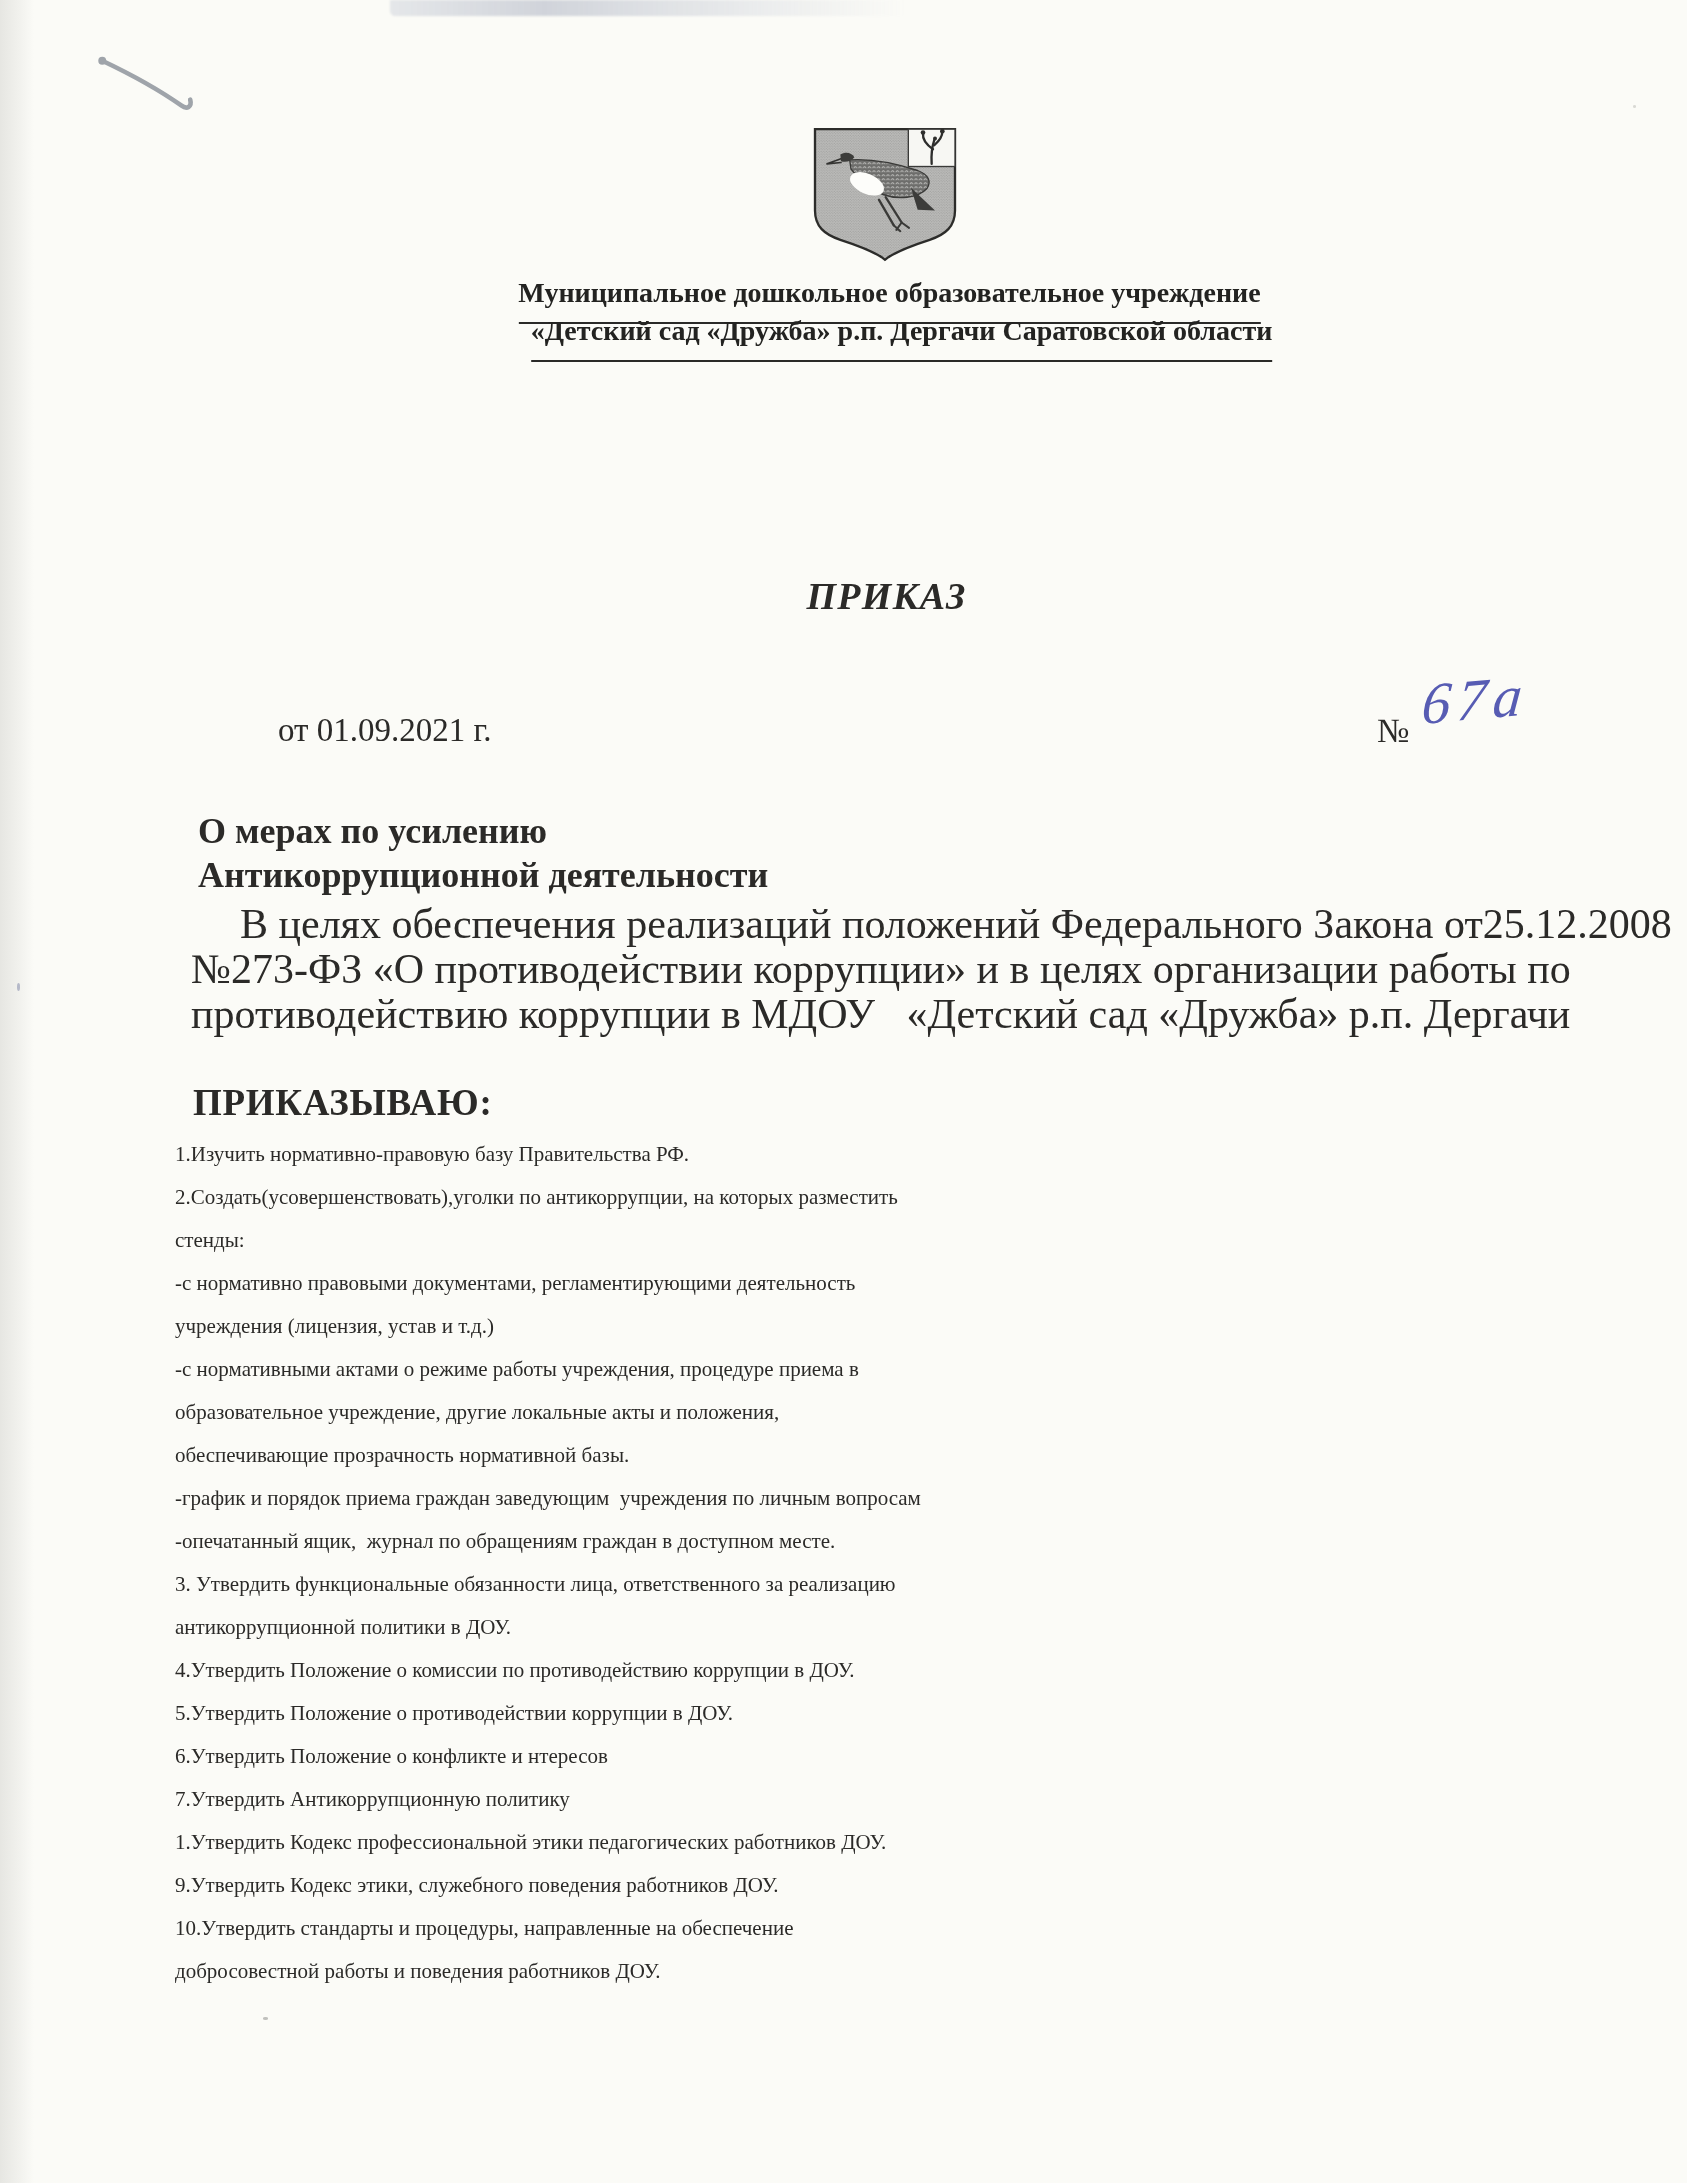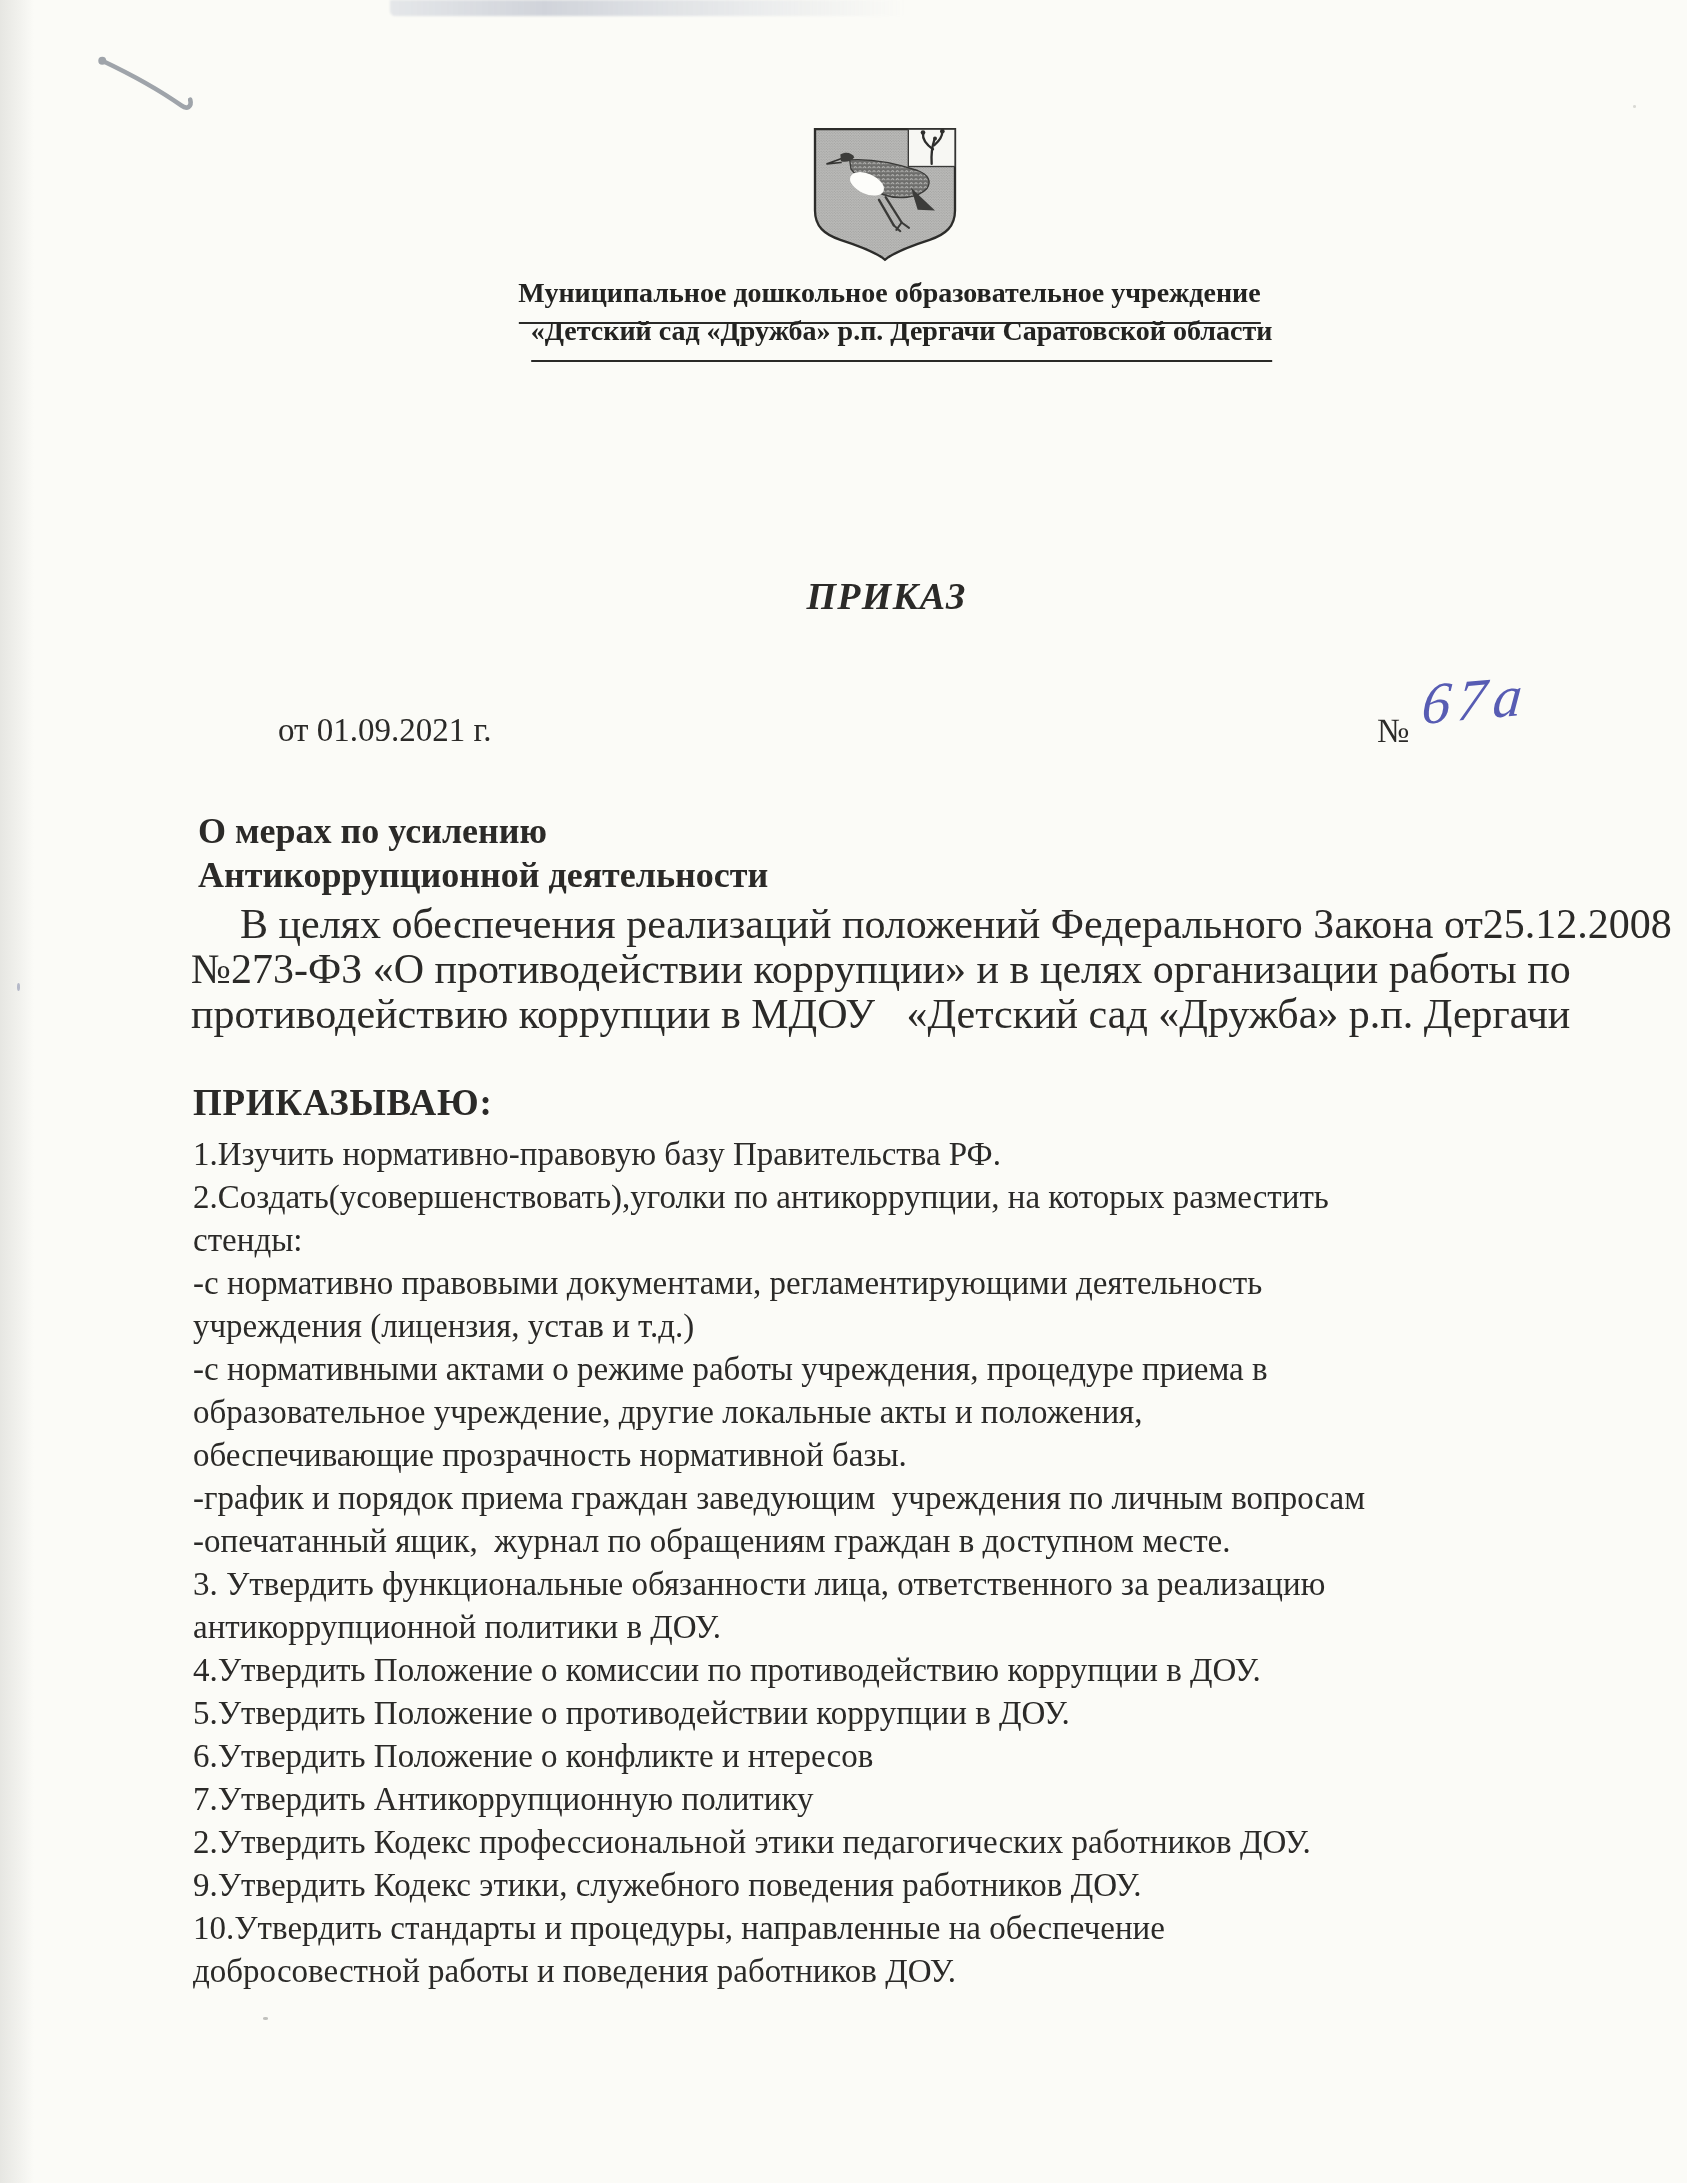--- a/index.html
+++ b/index.html
@@ -50,21 +50,21 @@
     white-space:nowrap;
   }
 
   
   .subject { position:absolute; left:198px; top:781px; font-weight:bold; font-size:36px; line-height:44px;margin-top:28px; }
 
   
   .intro { position:absolute; left:191px; top:902px; width:1396px; font-size:42px; line-height:45px; }
   .intro .line:first-child { padding-left:49px; }
   .decree-heading { position:absolute; left:193px; top:1081px; font-weight:bold; font-size:37px; letter-spacing:0.7px; }
-  .decree-list { position:absolute; left:193px; top:1133px; width:1396px; font-size:33px; line-height:43px; }
+  .decree-list { position:absolute; left:175px; top:1133px; width:1396px; font-size:21px; line-height:43px; }
   .line { white-space:pre; }
 </style>
 </head>
 <body>
 
 <div class="left-edge-shadow"></div>
 <div class="top-smudge"></div>
 <div class="speck speck-a"></div>
 <div class="speck speck-b"></div>
 <div class="speck speck-c"></div>
@@ -140,18 +140,18 @@
     <div class="line">образовательное учреждение, другие локальные акты и положения,</div>
     <div class="line">обеспечивающие прозрачность нормативной базы.</div>
     <div class="line">-график и порядок приема граждан заведующим  учреждения по личным вопросам</div>
     <div class="line">-опечатанный ящик,  журнал по обращениям граждан в доступном месте.</div>
     <div class="line">3. Утвердить функциональные обязанности лица, ответственного за реализацию</div>
     <div class="line">антикоррупционной политики в ДОУ.</div>
     <div class="line">4.Утвердить Положение о комиссии по противодействию коррупции в ДОУ.</div>
     <div class="line">5.Утвердить Положение о противодействии коррупции в ДОУ.</div>
     <div class="line">6.Утвердить Положение о конфликте и нтересов</div>
     <div class="line">7.Утвердить Антикоррупционную политику</div>
-    <div class="line">2.Утвердить Кодекс профессиональной этики педагогических работников ДОУ.</div>
+    <div class="line">1.Утвердить Кодекс профессиональной этики педагогических работников ДОУ.</div>
     <div class="line">9.Утвердить Кодекс этики, служебного поведения работников ДОУ.</div>
     <div class="line">10.Утвердить стандарты и процедуры, направленные на обеспечение</div>
     <div class="line">добросовестной работы и поведения работников ДОУ.</div>
   </div>
 
 
 </body></html>

